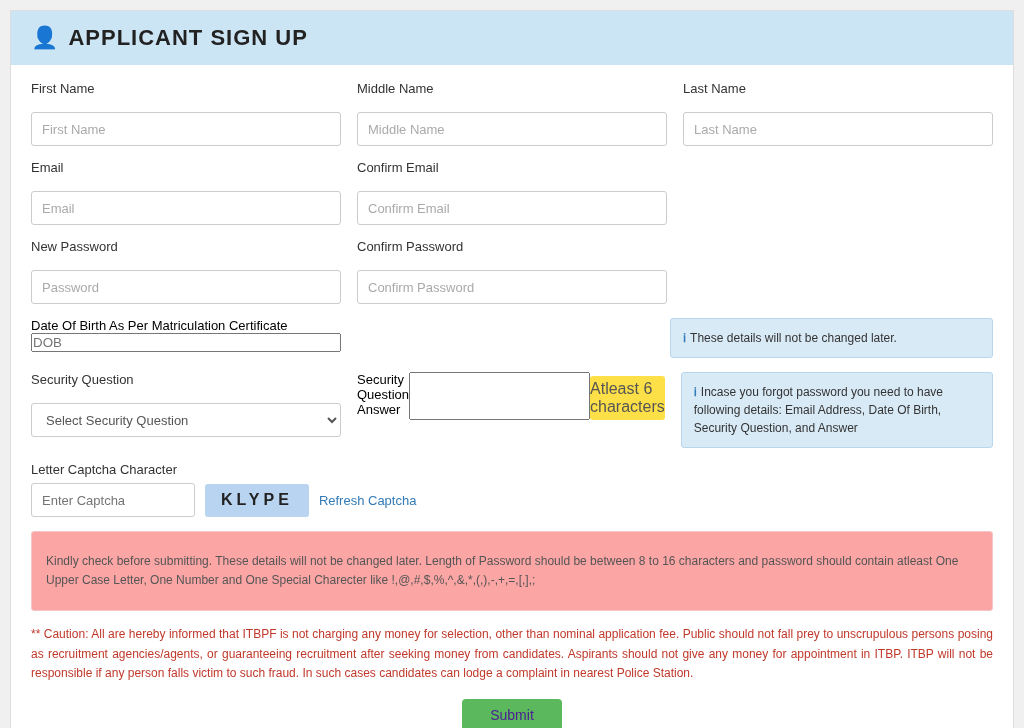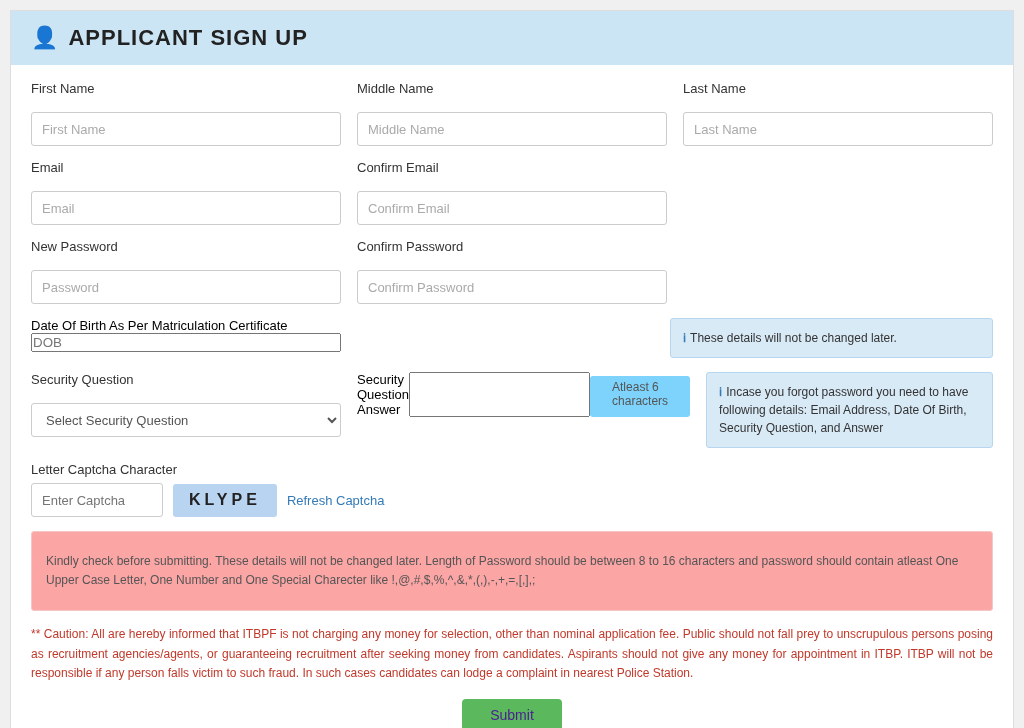--- a/index.html
+++ b/index.html
@@ -90,24 +90,24 @@
       color: #337ab7;
       font-weight: bold;
       margin-right: 4px;
     }
     .security-answer-group {
       flex: 1;
       display: flex;
       flex-direction: row;
     }
     .atleast-msg {
-      background: #7dd3fc;
-      color: #555;
-      font-size: 12px;
-      padding: 4px 22px;
+      background: #fde047;
+      color: #555;
+      font-size: 16px;
+      padding: 4px 0;
       border-radius: 3px;
       margin-top: 4px;
       display: inline-block;
     }
     .captcha-section {
       margin-bottom: 14px;
     }
     .captcha-section label {
       display: block;
       font-size: 13px;
@@ -119,21 +119,21 @@
       align-items: center;
       gap: 10px;
     }
     .captcha-input {
       border: 1px solid #ccc;
       border-radius: 3px;
       padding: 6px 10px;
       font-size: 13px;
       color: #555;
       height: 34px;
-      width: 132px;
+      width: 164px;
     }
     .captcha-image {
       background: #b8d4f0;
       padding: 6px 16px;
       font-size: 16px;
       font-weight: bold;
       letter-spacing: 4px;
       color: #222;
       border-radius: 3px;
       height: 33px;

